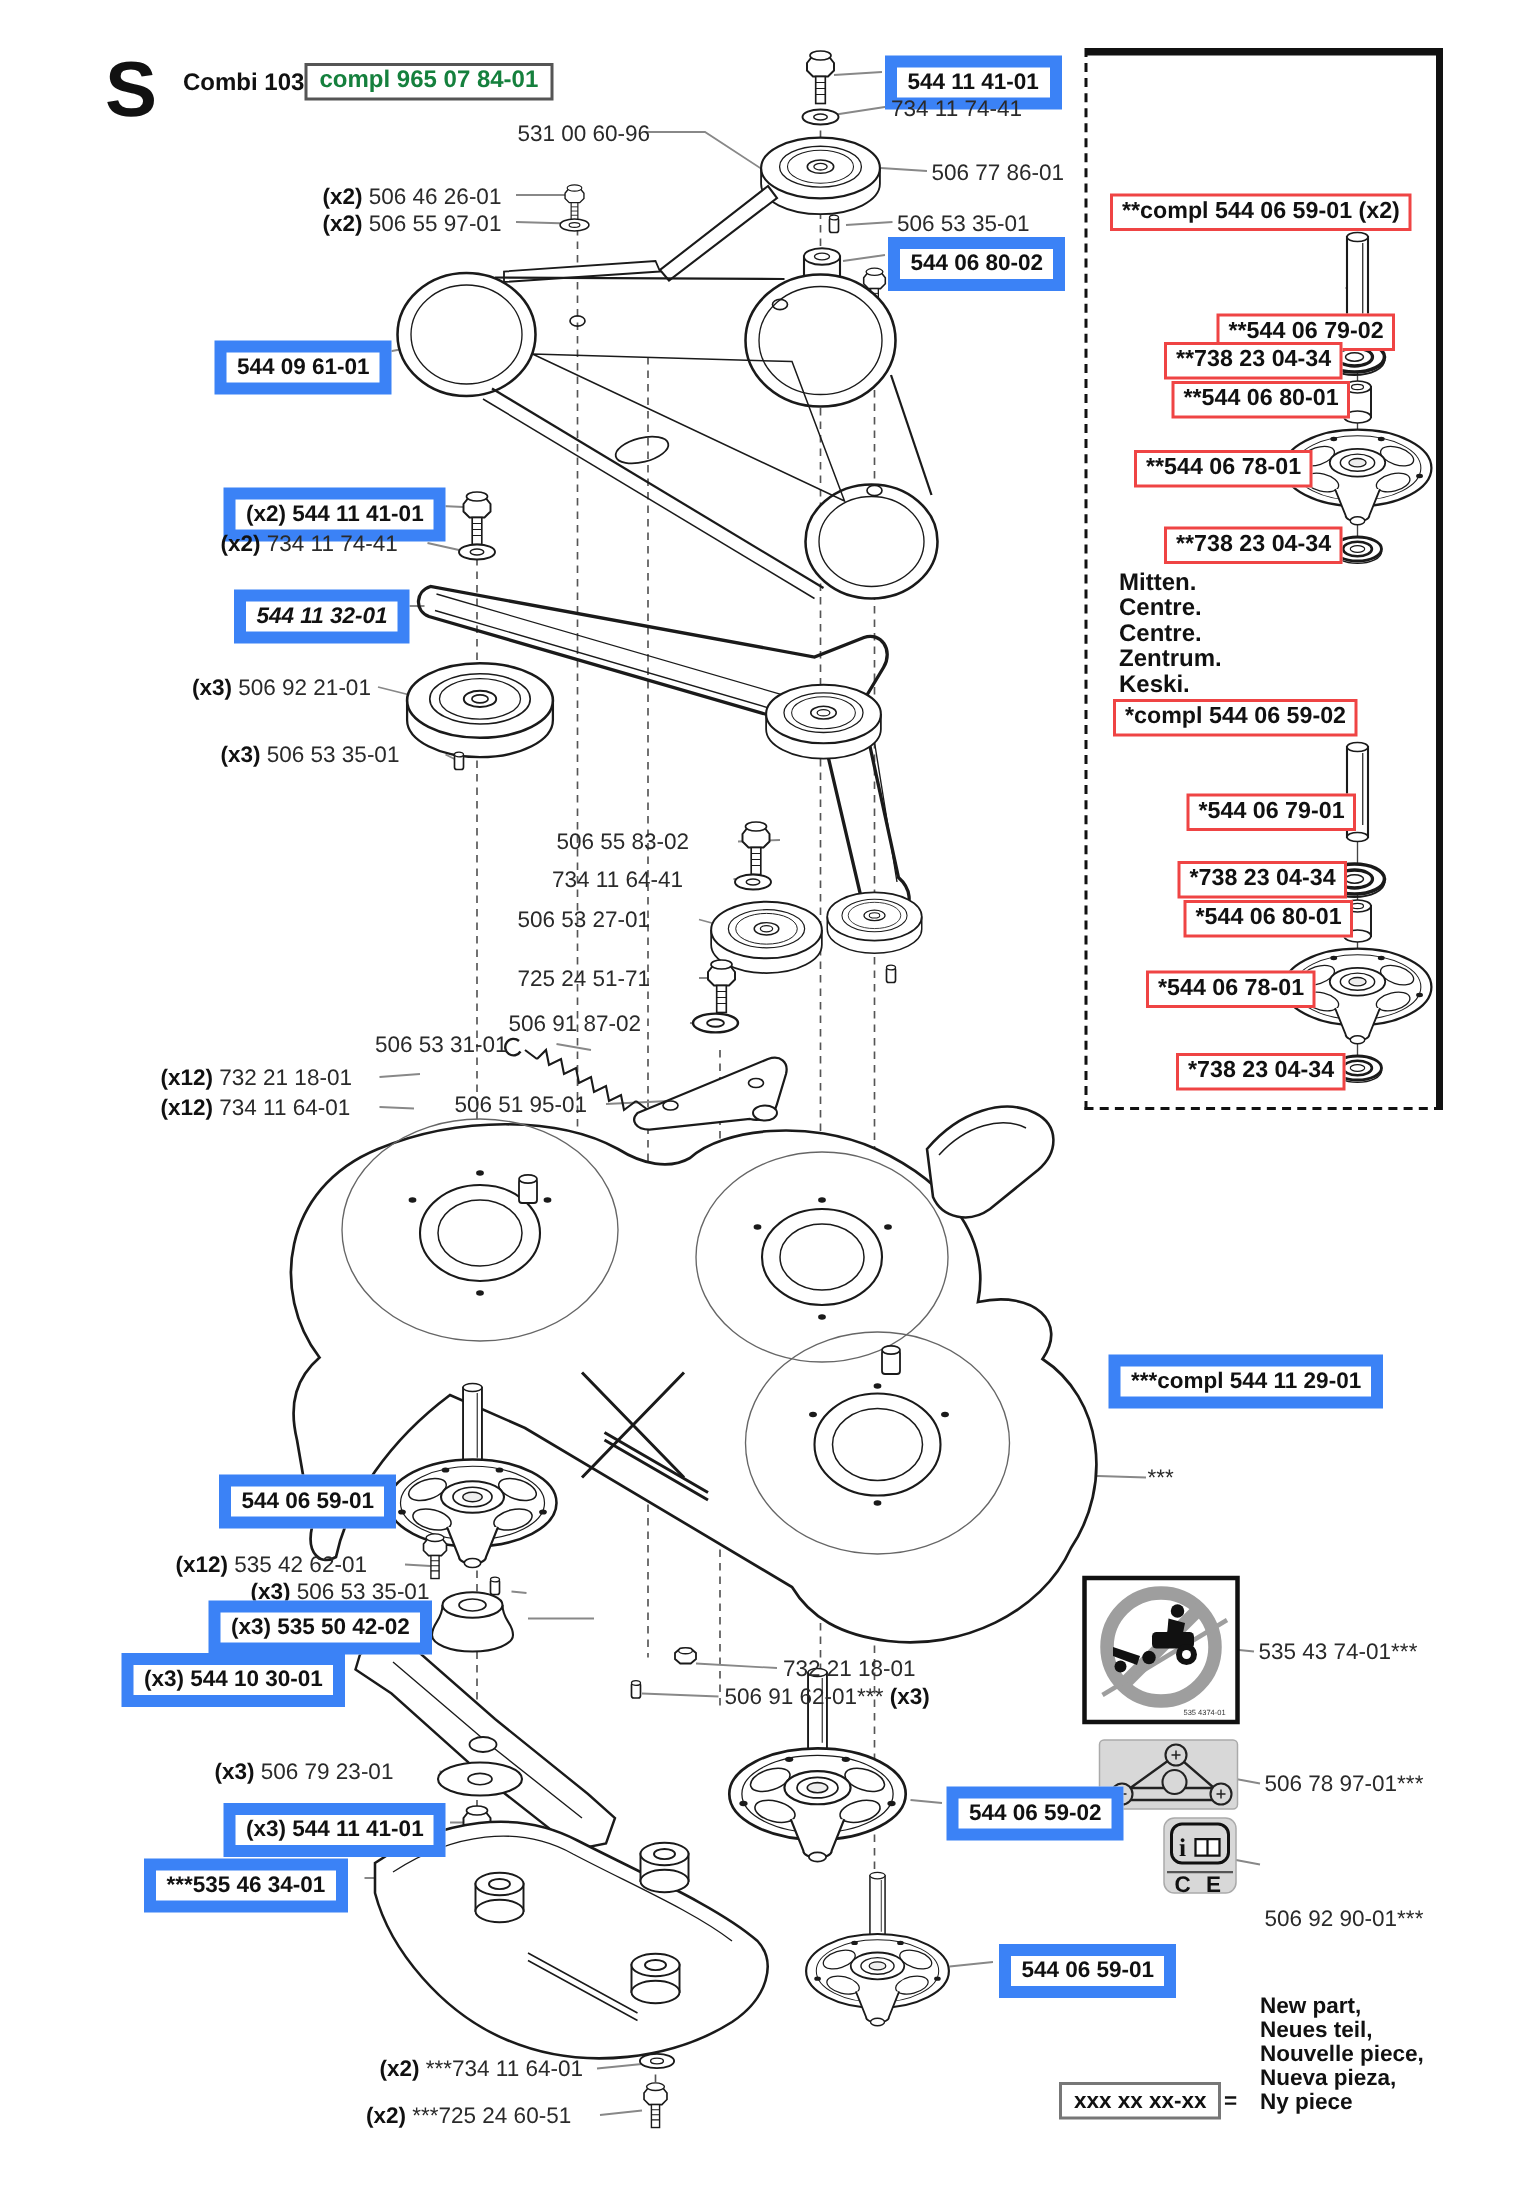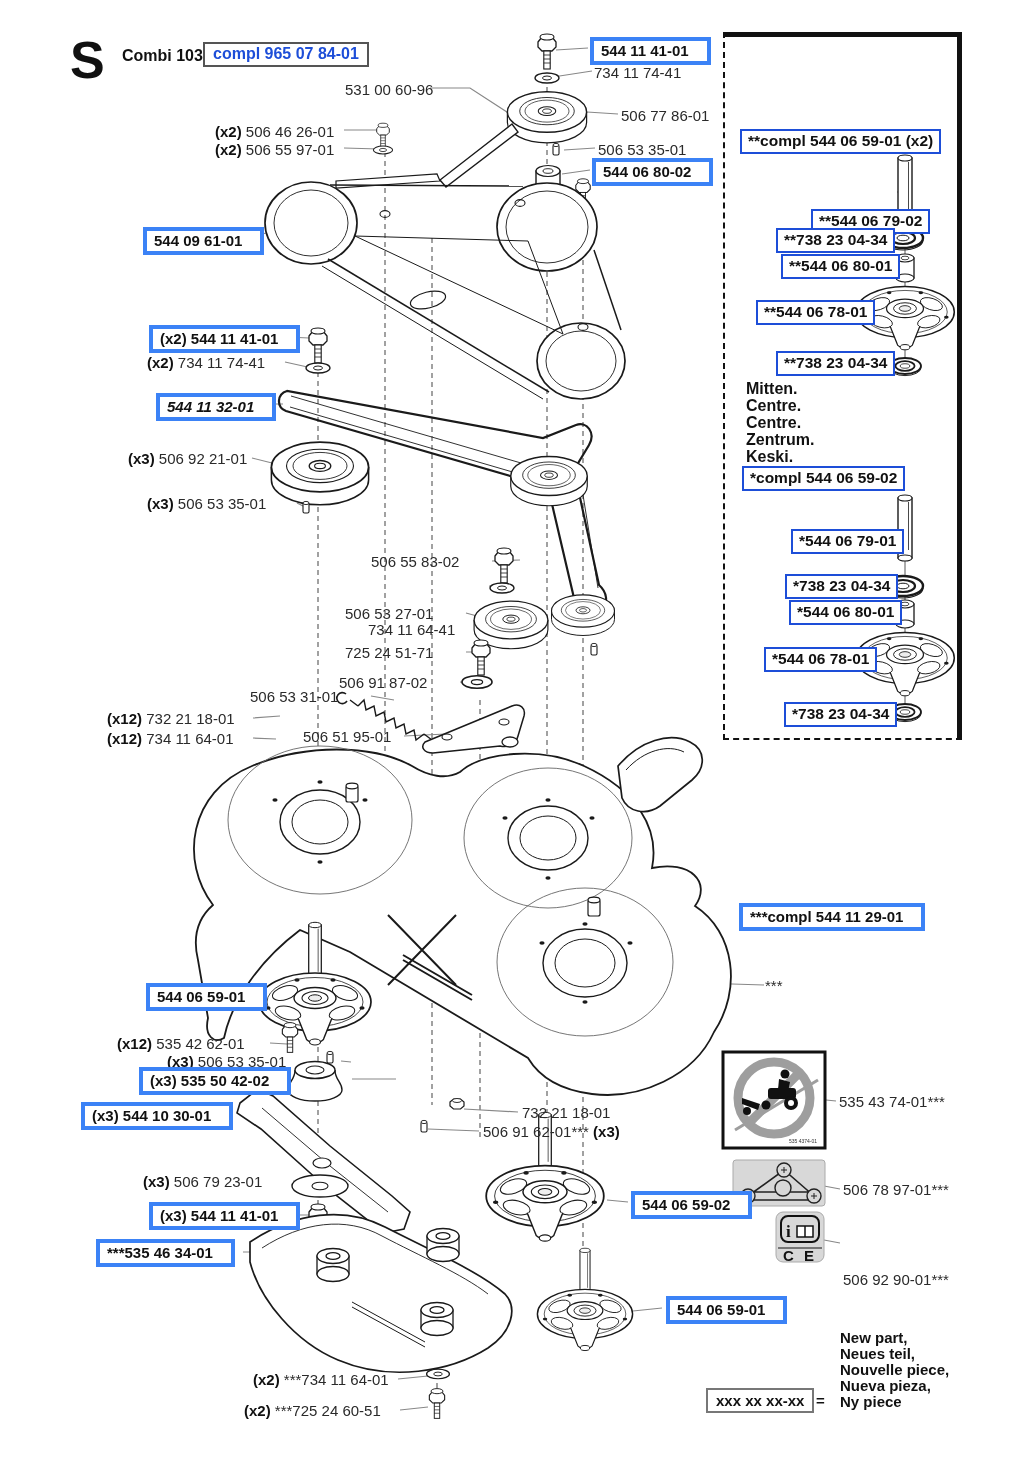--- a/index.html
+++ b/index.html
@@ -2,30 +2,30 @@
 <html><head>
 <meta charset="utf-8">
 <style>
   html,body{margin:0;padding:0;background:#fff;}
   #page{position:relative;width:1024px;height:1463px;background:#fff;
         font-family:"Liberation Sans","DejaVu Sans",sans-serif;color:#1a1a1a;overflow:hidden;}
   svg{position:absolute;left:0;top:0;}
   .callout{position:absolute;font-size:15px;line-height:17px;white-space:nowrap;color:#2a2a2a;}
   .callout .pre{font-weight:bold;color:#111;}
   .callout .suf{font-weight:bold;color:#111;}
-  .callout.boxed{border:4px solid #3b82f6;background:#fff;padding:1px 18px 2px 7px;font-weight:bold;color:#111;}
+  .callout.boxed{border:8px solid #3b82f6;background:#fff;padding:1px 7px 2px 7px;font-weight:bold;color:#111;}
   .seal{position:absolute;left:70px;top:30px;font-size:52px;font-weight:bold;color:#111;}
   .model{position:absolute;left:122px;top:47px;font-size:16px;font-weight:bold;color:#111;}
   .hdrbox{position:absolute;left:203px;top:42px;border:2px solid #555;padding:1px 8px 2px 8px;
-          font-size:16px;font-weight:bold;color:#1d4ed8;background:#fff;white-space:nowrap;}
+          font-size:16px;font-weight:bold;color:#15803d;background:#fff;white-space:nowrap;}
   #panel{position:absolute;left:723px;top:32px;width:232px;height:701px;
          border-top:5px solid #111;border-right:5px solid #111;
          border-left:2px dashed #111;border-bottom:2px dashed #111;}
   .langs{position:absolute;font-size:16px;font-weight:bold;line-height:17px;color:#111;}
-  .pbox{position:absolute;border:2px solid #1d4ed8;background:#fff;padding:1px 6px 2px 6px;
+  .pbox{position:absolute;border:2px solid #ef4444;background:#fff;padding:1px 6px 2px 6px;
         font-size:15.5px;font-weight:bold;color:#111;white-space:nowrap;}
   .legend{position:absolute;left:840px;top:1330px;font-size:15px;font-weight:bold;line-height:16px;color:#111;}
   .xxxbox{position:absolute;left:706px;top:1388px;border:2px solid #777;background:#fff;
           padding:2px 8px;font-size:15px;font-weight:bold;color:#111;}
   .equals{position:absolute;left:816px;top:1392px;font-size:15px;font-weight:bold;color:#111;}
   .decal-code{font-size:5px;fill:#333;}
 </style>
 </head>
 <body>
 
@@ -437,21 +437,21 @@
       <div class="callout" style="left: 215px; top: 141px;"><span class="pre">(x2)</span><span> 506 55 97-01</span></div>
       <div class="callout" style="left: 598px; top: 141px;"><span>506 53 35-01</span></div>
       <div class="callout boxed" style="left: 592px; top: 158px;"><span>544 06 80-02</span></div>
       <div class="callout boxed" style="left: 143px; top: 227px;"><span>544 09 61-01</span></div>
       <div class="callout boxed" style="left: 149px; top: 325px;"><span class="pre">(x2) </span><span>544 11 41-01</span></div>
       <div class="callout" style="left: 147px; top: 354px;"><span class="pre">(x2)</span><span> 734 11 74-41</span></div>
       <div class="callout boxed" style="left: 156px; top: 393px; font-style: italic;"><span>544 11 32-01</span></div>
       <div class="callout" style="left: 128px; top: 450px;"><span class="pre">(x3)</span><span> 506 92 21-01</span></div>
       <div class="callout" style="left: 147px; top: 495px;"><span class="pre">(x3)</span><span> 506 53 35-01</span></div>
       <div class="callout" style="left: 371px; top: 553px;"><span>506 55 83-02</span></div>
-      <div class="callout" style="left: 368px; top: 578px; margin-top: 43px;"><span>734 11 64-41</span></div>
+      <div class="callout" style="left: 368px; top: 578px;"><span>734 11 64-41</span></div>
       <div class="callout" style="left: 345px; top: 605px;"><span>506 53 27-01</span></div>
       <div class="callout" style="left: 345px; top: 644px;"><span>725 24 51-71</span></div>
       <div class="callout" style="left: 339px; top: 674px;"><span>506 91 87-02</span></div>
       <div class="callout" style="left: 250px; top: 688px;"><span>506 53 31-01</span></div>
       <div class="callout" style="left: 107px; top: 710px;"><span class="pre">(x12)</span><span> 732 21 18-01</span></div>
       <div class="callout" style="left: 107px; top: 730px;"><span class="pre">(x12)</span><span> 734 11 64-01</span></div>
       <div class="callout" style="left: 303px; top: 728px;"><span>506 51 95-01</span></div>
       <div class="callout boxed" style="left: 739px; top: 903px;"><span>***compl 544 11 29-01</span></div>
       <div class="callout" style="left: 765px; top: 977px;"><span>***</span></div>
       <div class="callout boxed" style="left: 146px; top: 983px;"><span>544 06 59-01</span></div>

